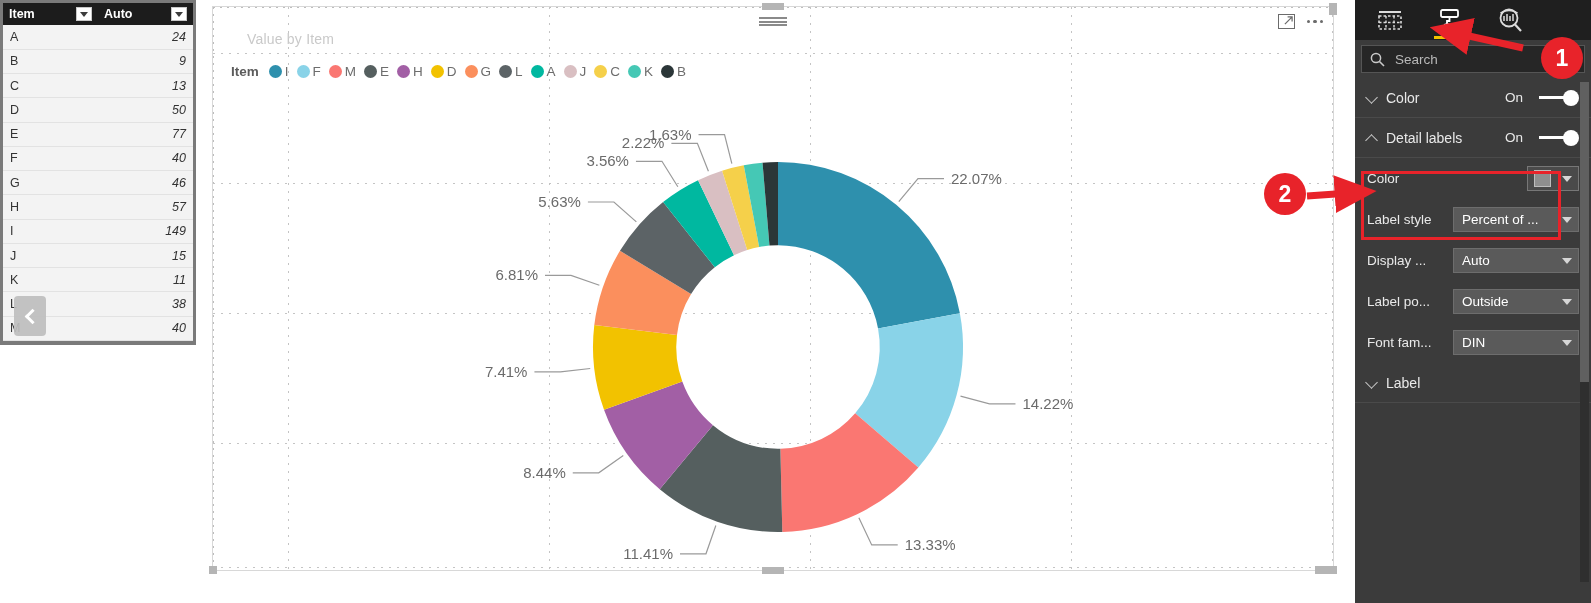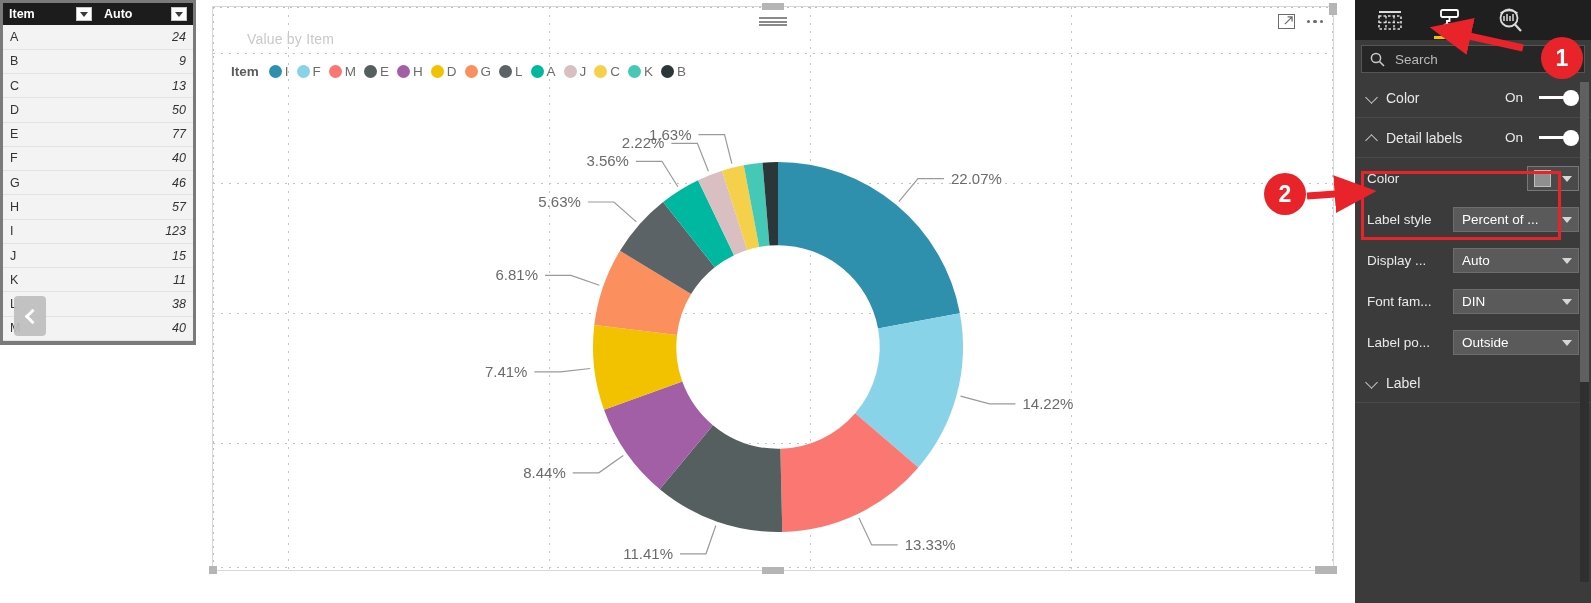--- a/index.html
+++ b/index.html
@@ -331,21 +331,21 @@
           <tr>
             <td class="cell-item">G</td>
             <td class="cell-value">46</td>
           </tr>
           <tr>
             <td class="cell-item">H</td>
             <td class="cell-value">57</td>
           </tr>
           <tr>
             <td class="cell-item">I</td>
-            <td class="cell-value">123</td>
+            <td class="cell-value">149</td>
           </tr>
           <tr>
             <td class="cell-item">J</td>
             <td class="cell-value">15</td>
           </tr>
           <tr>
             <td class="cell-item">K</td>
             <td class="cell-value">11</td>
           </tr>
           <tr>
@@ -590,31 +590,31 @@
       <span class="field-label">Display ...</span>
       <span class="dropdown">
         <span>Auto</span>
         <i class="dd-caret"></i>
       </span>
     </div>
 
 
 
     <div class="field-row">
+      <span class="field-label">Label po...</span>
+      <span class="dropdown">
+        <span>Outside</span>
+        <i class="dd-caret"></i>
+      </span>
+    </div>
+
+    <div class="field-row">
       <span class="field-label">Font fam...</span>
       <span class="dropdown">
         <span>DIN</span>
-        <i class="dd-caret"></i>
-      </span>
-    </div>
-
-    <div class="field-row">
-      <span class="field-label">Label po...</span>
-      <span class="dropdown">
-        <span>Outside</span>
         <i class="dd-caret"></i>
       </span>
     </div>
 
 
     <div class="pane-section">
       <span class="sect-chev"></span>
       <span class="sect-title">Label</span>
     </div>
 

